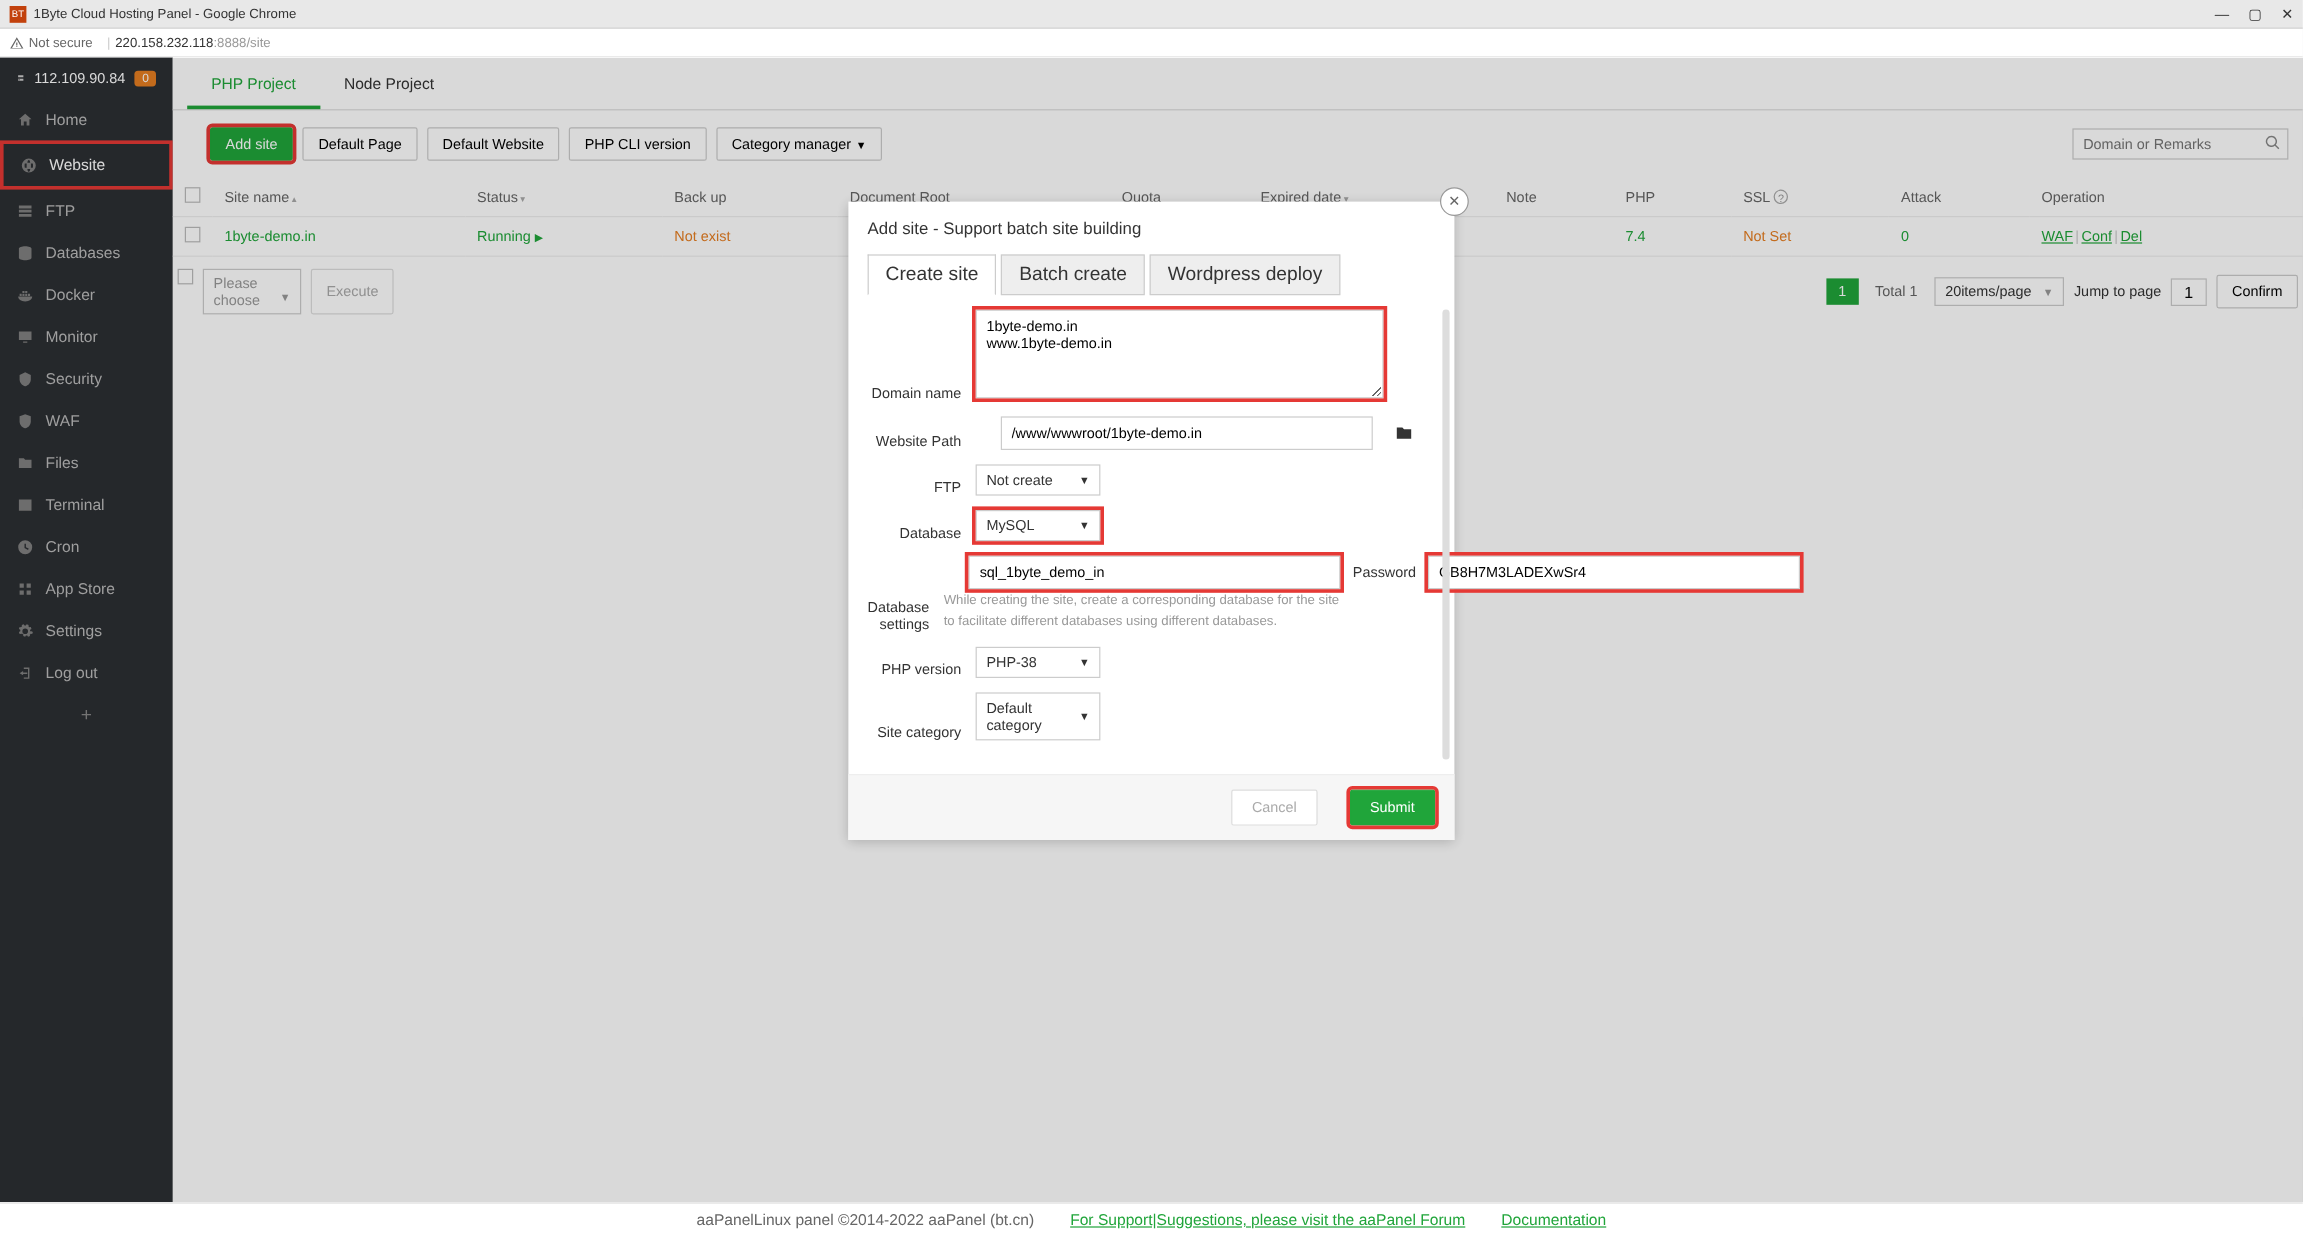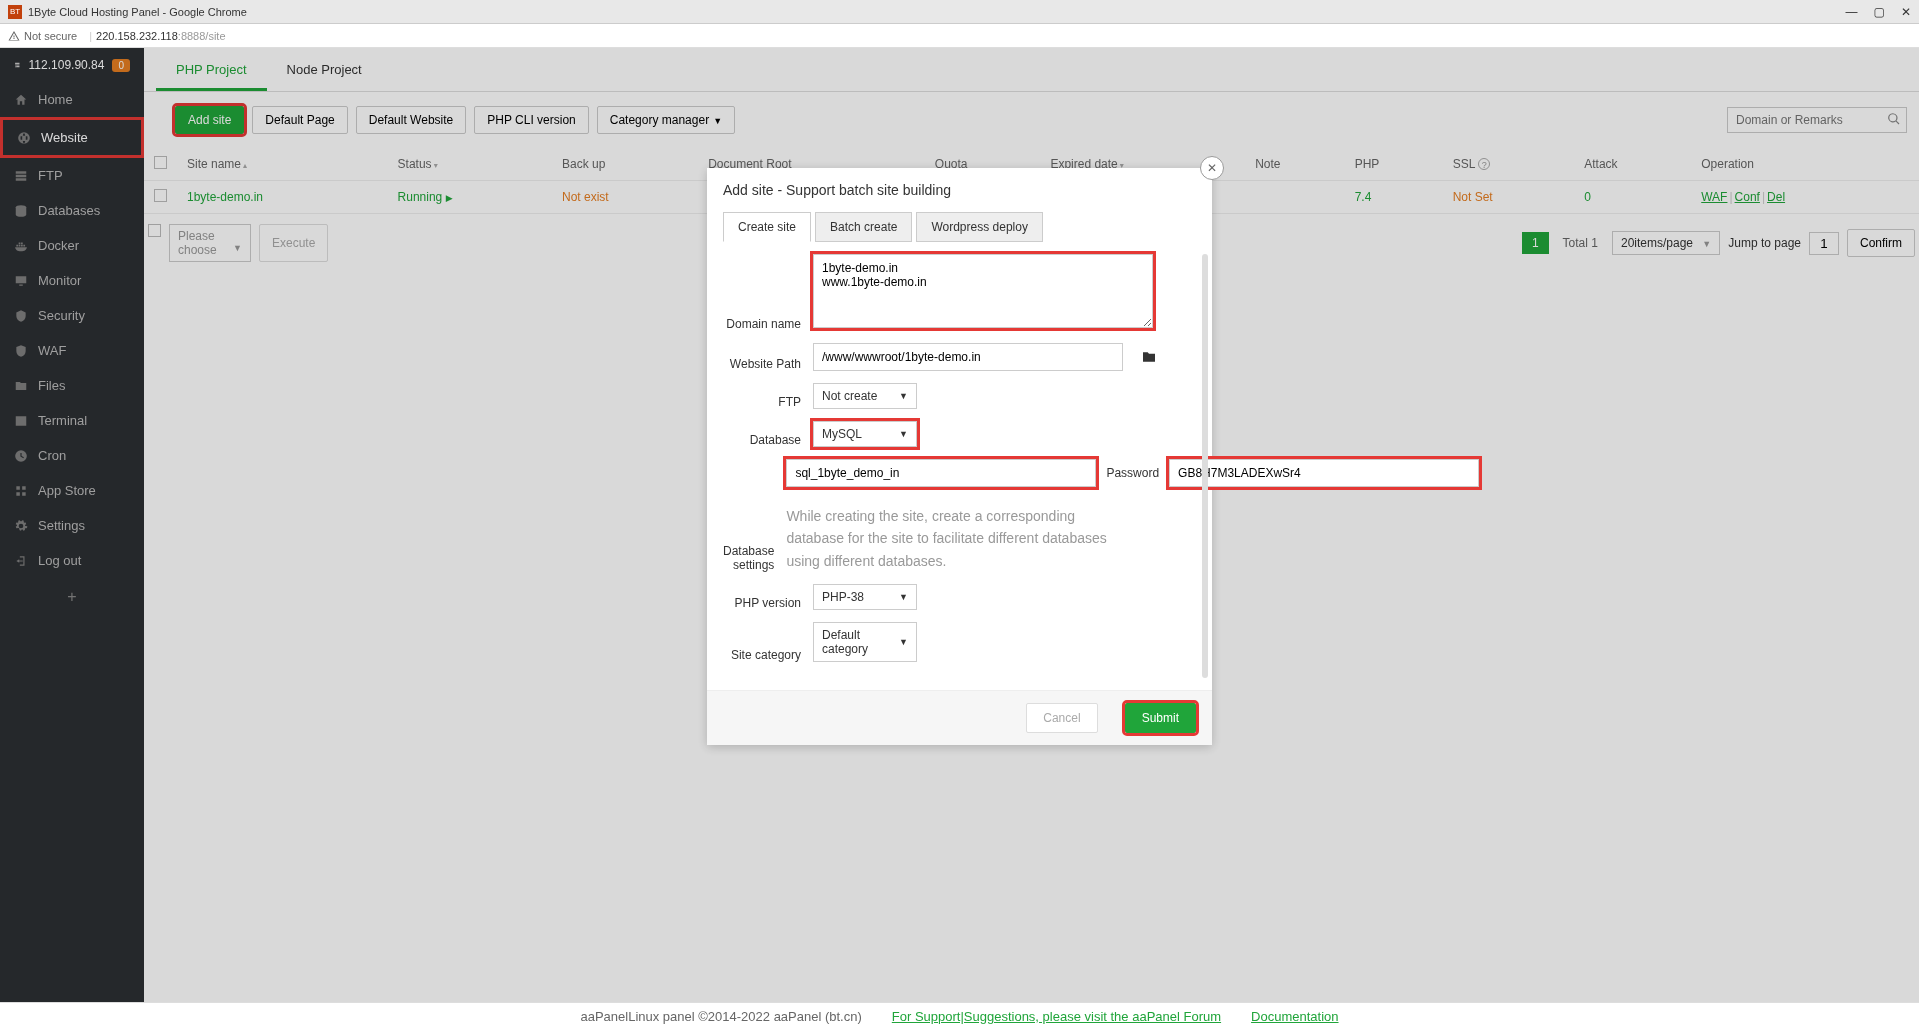--- a/index.html
+++ b/index.html
@@ -63,35 +63,35 @@
 .table-footer .total { color: #666; padding: 0 6px; }
 .table-footer .page-select { border: 1px solid #ccc; padding: 4px 8px; }
 .table-footer .jump-input { width: 30px; border: 1px solid #ccc; padding: 3px 5px; text-align: center; }
 
 
 .overlay { position: fixed; top: 48px; left: 0; right: 0; bottom: 28px; background: rgba(0,0,0,0.15); display: flex; align-items: flex-start; justify-content: center; }
 .modal { background: #fff; width: 505px; margin-top: 120px; position: relative; box-shadow: 0 2px 10px rgba(0,0,0,0.2); }
 .modal .close-btn { position: absolute; top: -12px; right: -12px; width: 24px; height: 24px; background: #fff; border: 1px solid #999; border-radius: 50%; display: flex; align-items: center; justify-content: center; cursor: pointer; font-size: 12px; color: #666; }
 .modal-header { padding: 14px 16px; font-size: 14px; color: #333; }
 .modal-tabs { display: flex; padding: 0 16px; gap: 4px; }
-.modal-tab { padding: 7px 14px; border: 1px solid #ccc; background: #eee; font-size: 12px; cursor: pointer; }
+.modal-tab { padding: 7px 14px; border: 1px solid #ccc; background: #eee; font-size: 16px; cursor: pointer; }
 .modal-tab.active { background: #fff; border-bottom: 1px solid #fff; }
 .modal-body { padding: 12px 16px 16px 16px; position: relative; }
 .modal-body::after { content: ""; position: absolute; right: 4px; top: 12px; bottom: 12px; width: 6px; background: #ddd; border-radius: 3px; }
 .form-row { display: flex; align-items: flex-end; margin-bottom: 12px; }
 .form-row label { width: 90px; text-align: right; padding-right: 12px; padding-top: 6px; font-size: 12px; color: #333; }
 .form-row .control { flex: 1; }
 .form-row textarea { width: 340px; height: 74px; border: 1px solid #ccc; padding: 6px 8px; font-size: 12px; resize: both; font-family: Arial; }
 .form-row input[type=text] { width: 310px; border: 1px solid #ccc; padding: 6px 8px; font-size: 12px; }
 .form-row .select-ctl { width: 104px; border: 1px solid #ccc; padding: 5px 8px; font-size: 12px; display: flex; justify-content: space-between; align-items: center; cursor: pointer; }
 .form-row .folder-icon { margin-left: 8px; }
-.form-row .inline { display: flex; align-items: center; gap: 10px; }
+.form-row .inline { display: flex; align-items: center; gap: 10px; margin-left: 21px; }
 .form-row .db-user { width: 132px; }
 .form-row .db-pass { width: 144px; }
-.form-row .helper { color: #999; font-size: 14px; line-height: 1.6; margin-top: 18px; width: 330px; }
+.form-row .helper { color: #999; font-size: 11px; line-height: 1.6; margin-top: 1px; width: 330px; }
 .red-box { outline: 3px solid #e53935; }
 .modal-footer { display: flex; justify-content: flex-end; gap: 8px; padding: 12px 16px; background: #f6f6f6; border-top: 1px solid #eee; }
 .modal-footer .btn { padding: 7px 16px; }
 
 
 .page-footer { position: fixed; bottom: 0; left: 0; right: 0; height: 28px; background: #fff; border-top: 1px solid #ddd; display: flex; align-items: center; justify-content: center; gap: 30px; font-size: 13px; }
 .page-footer a { color: #20a53a; }
 .page-footer .dim { color: #666; }
 
 

